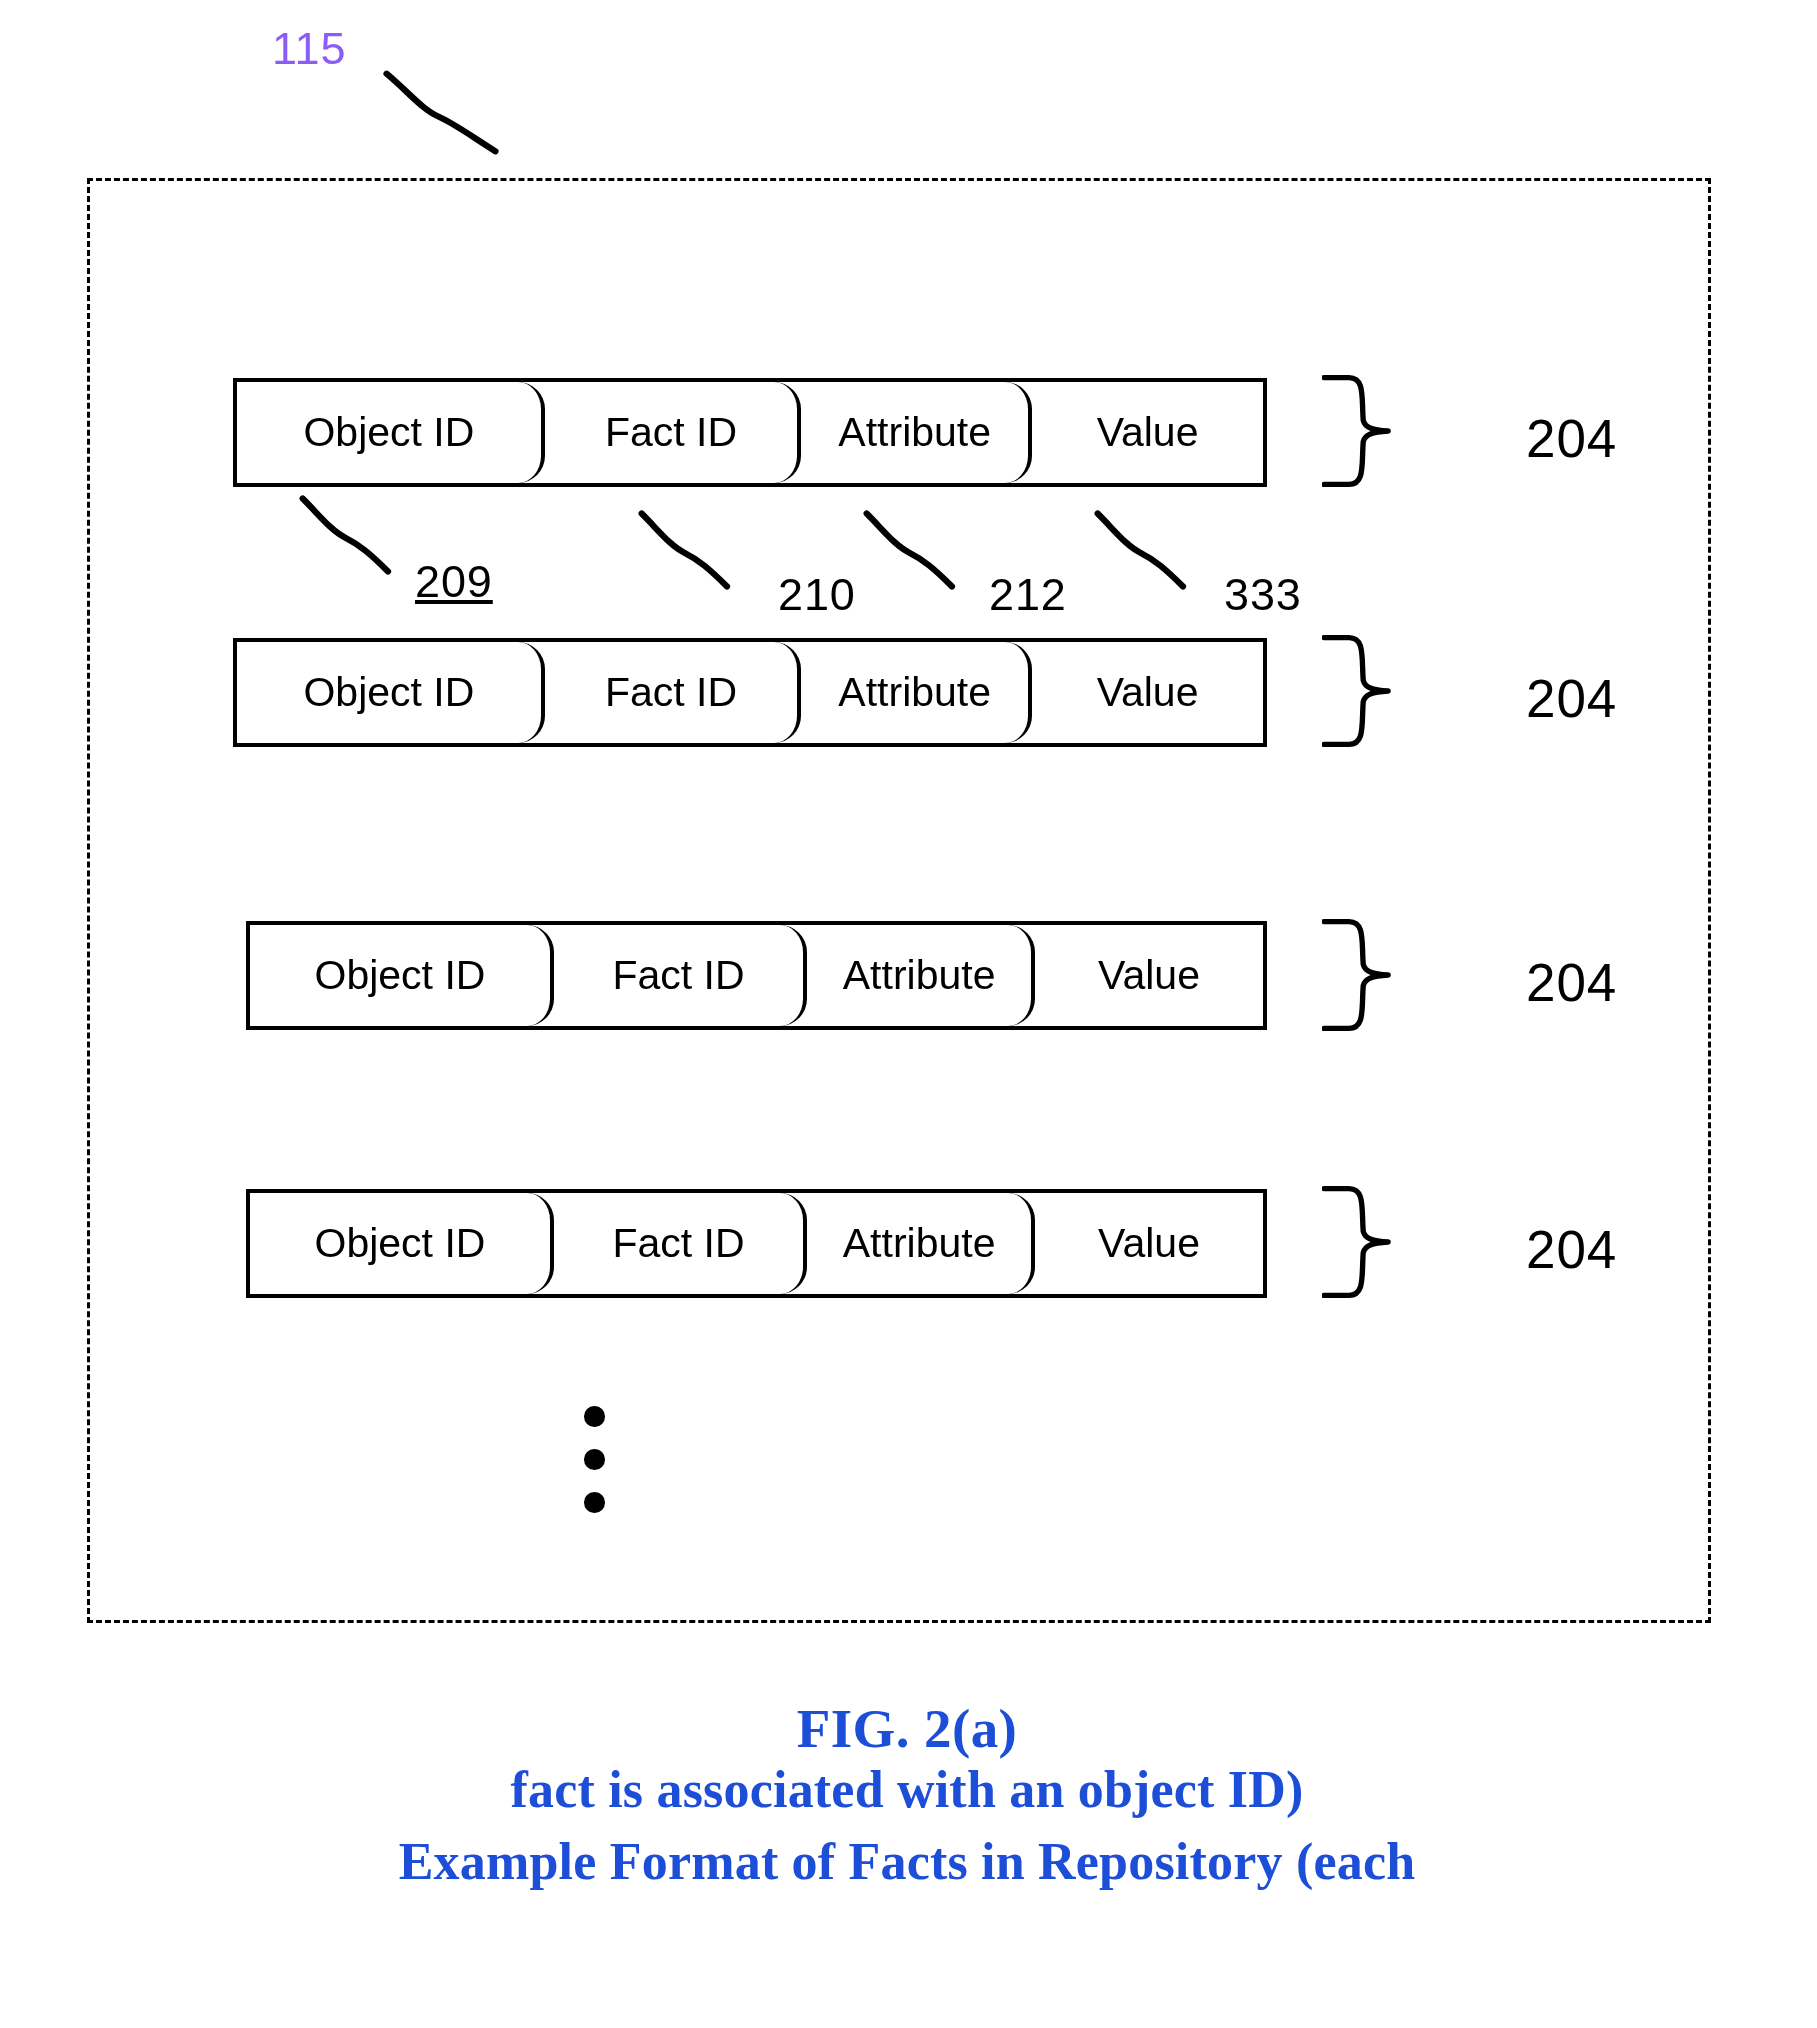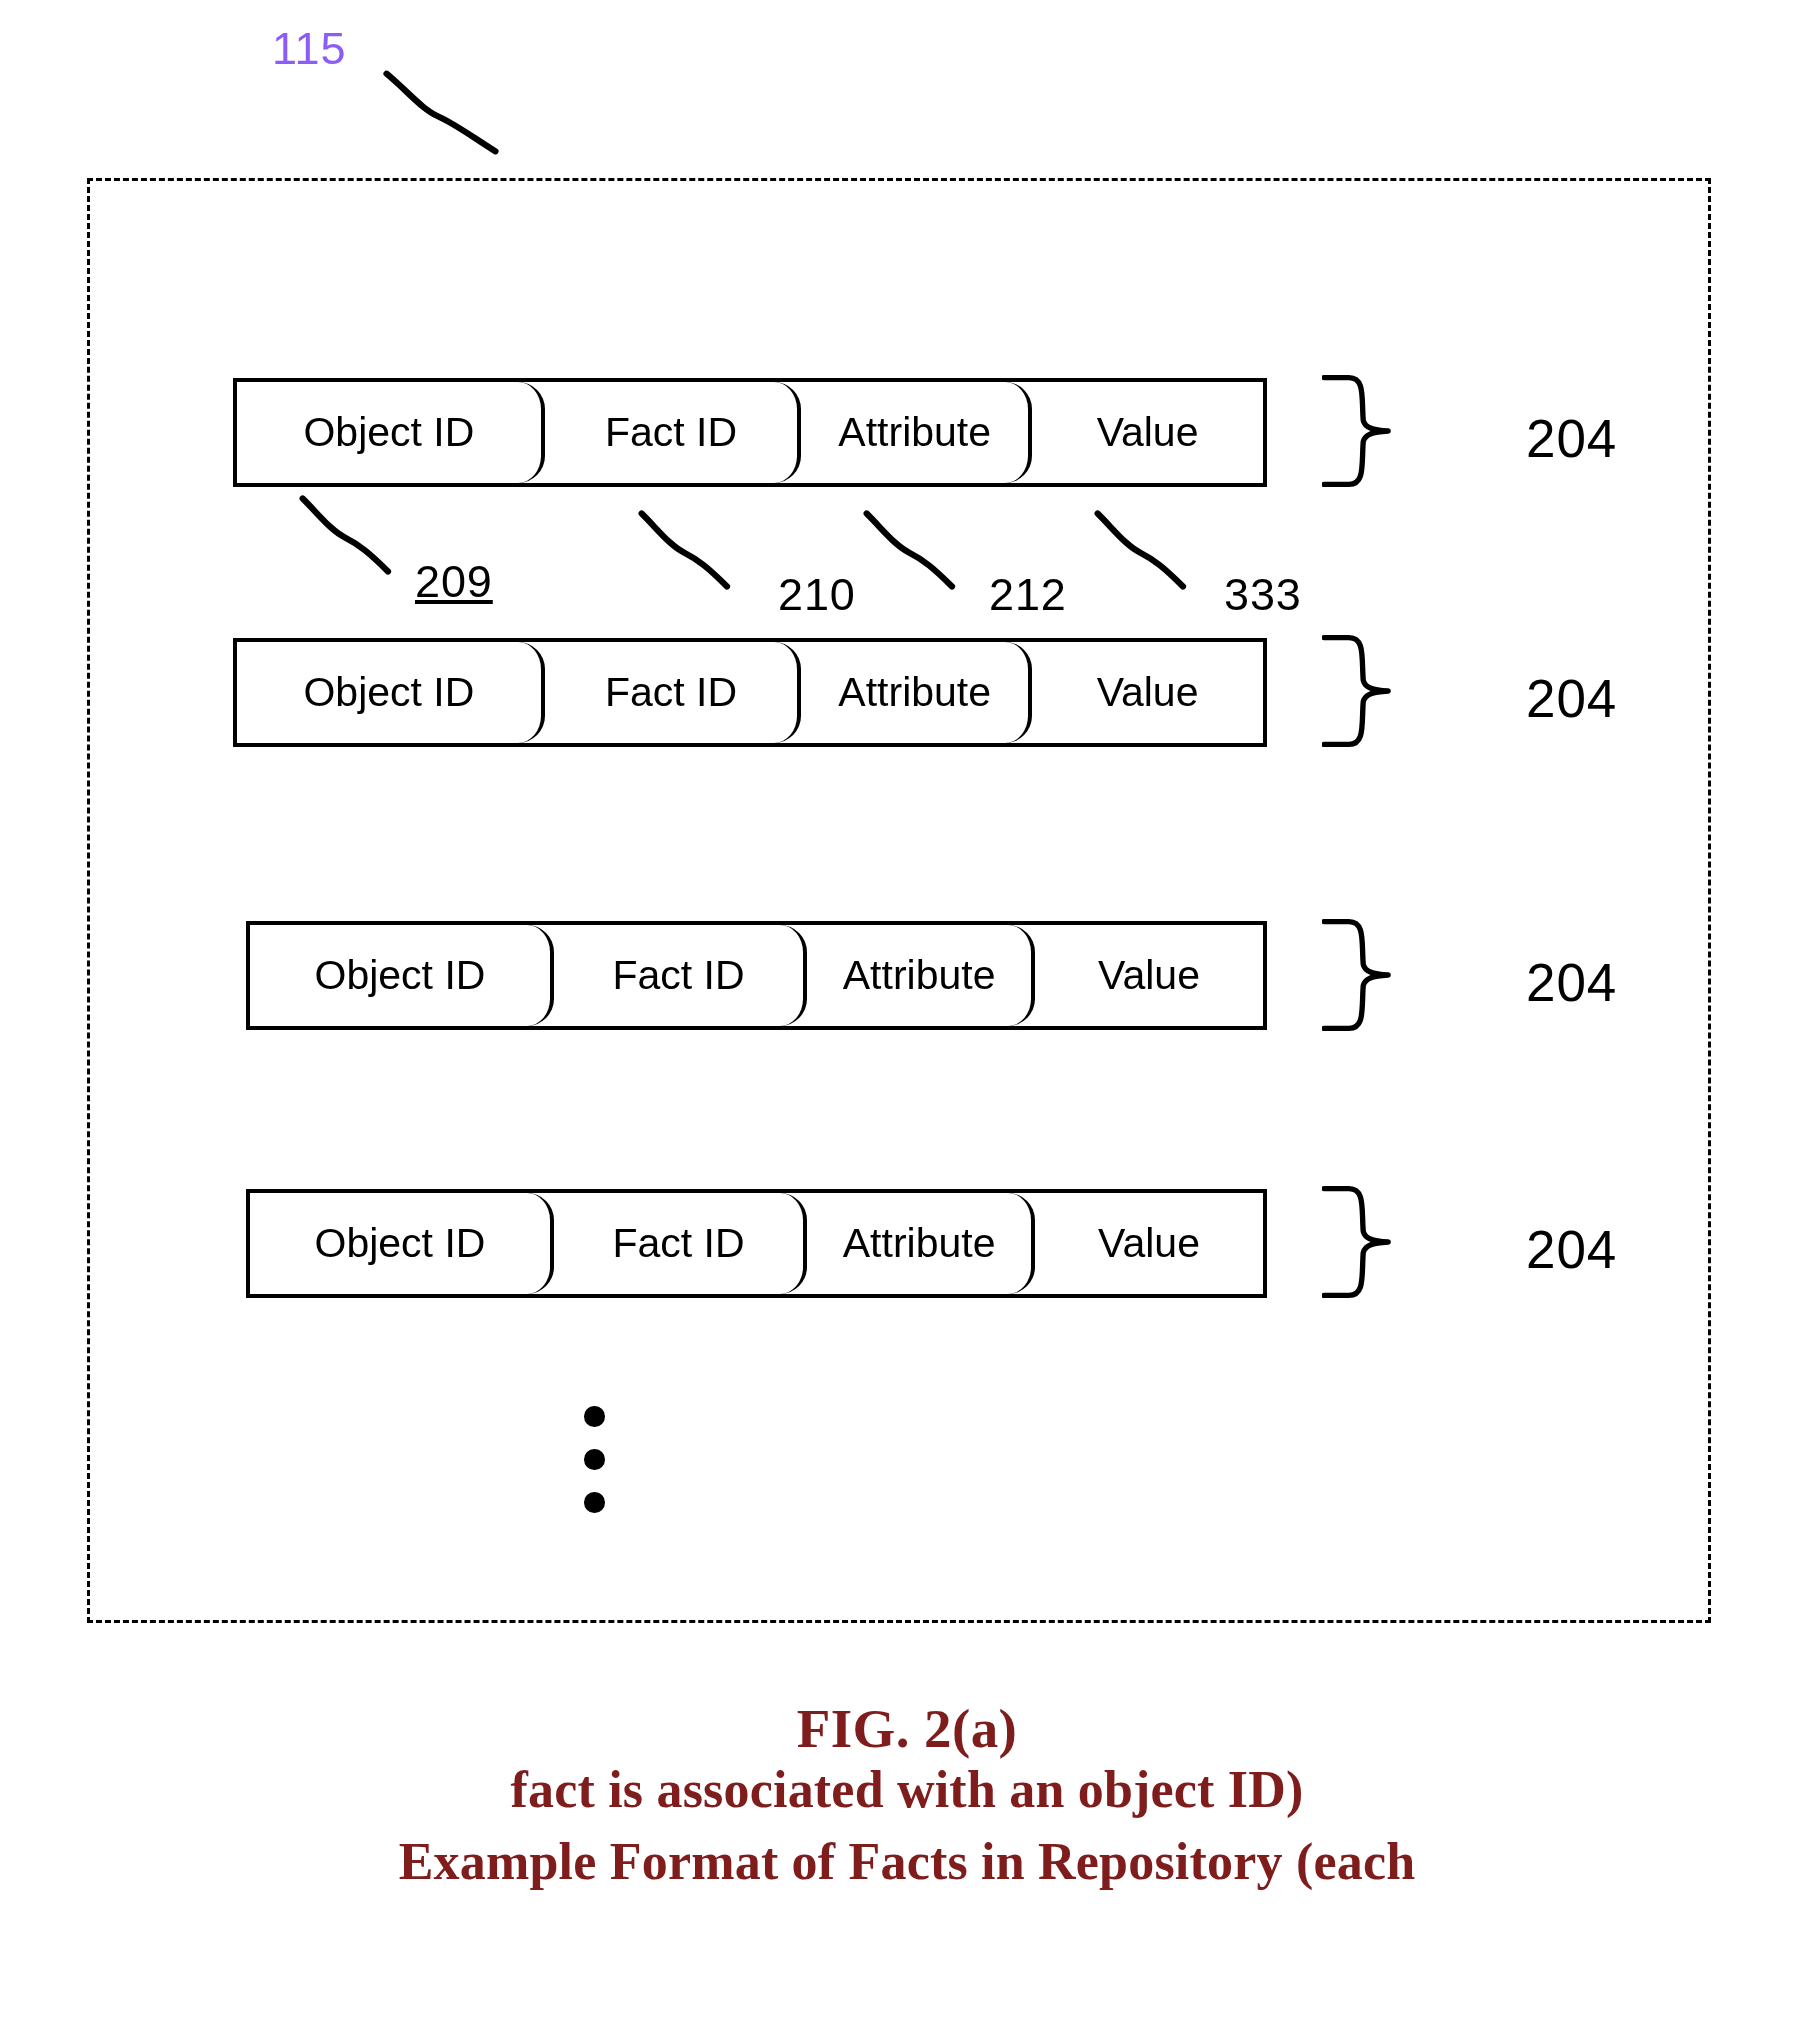--- a/index.html
+++ b/index.html
@@ -154,21 +154,21 @@
 
   
   .caption {
     position: absolute;
     left: 0;
     top: 1698px;
     width: 1814px;
     text-align: center;
     font-family: "Liberation Serif", serif;
     font-weight: bold;
-    color: #7f1d1d;
+    color: #1d4ed8;
   }
   .caption .fig-number {
     display: block;
     font-size: 55px;
     letter-spacing: 0.4px;
     line-height: 1.12;
   }
   .caption .fig-title-line {
     display: block;
     font-size: 52px;

